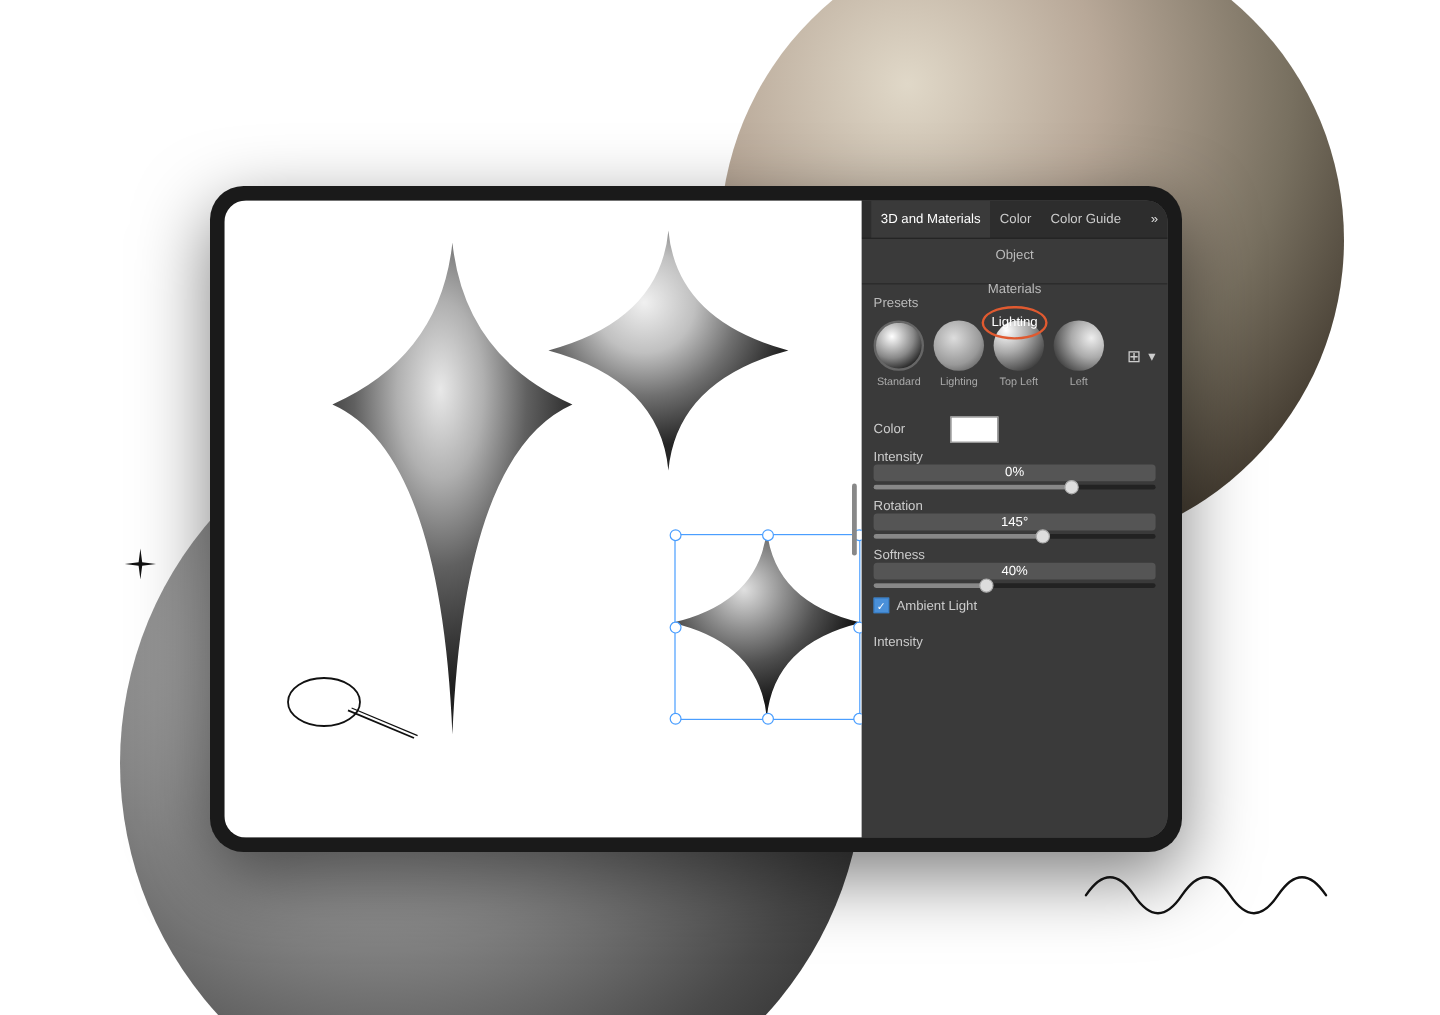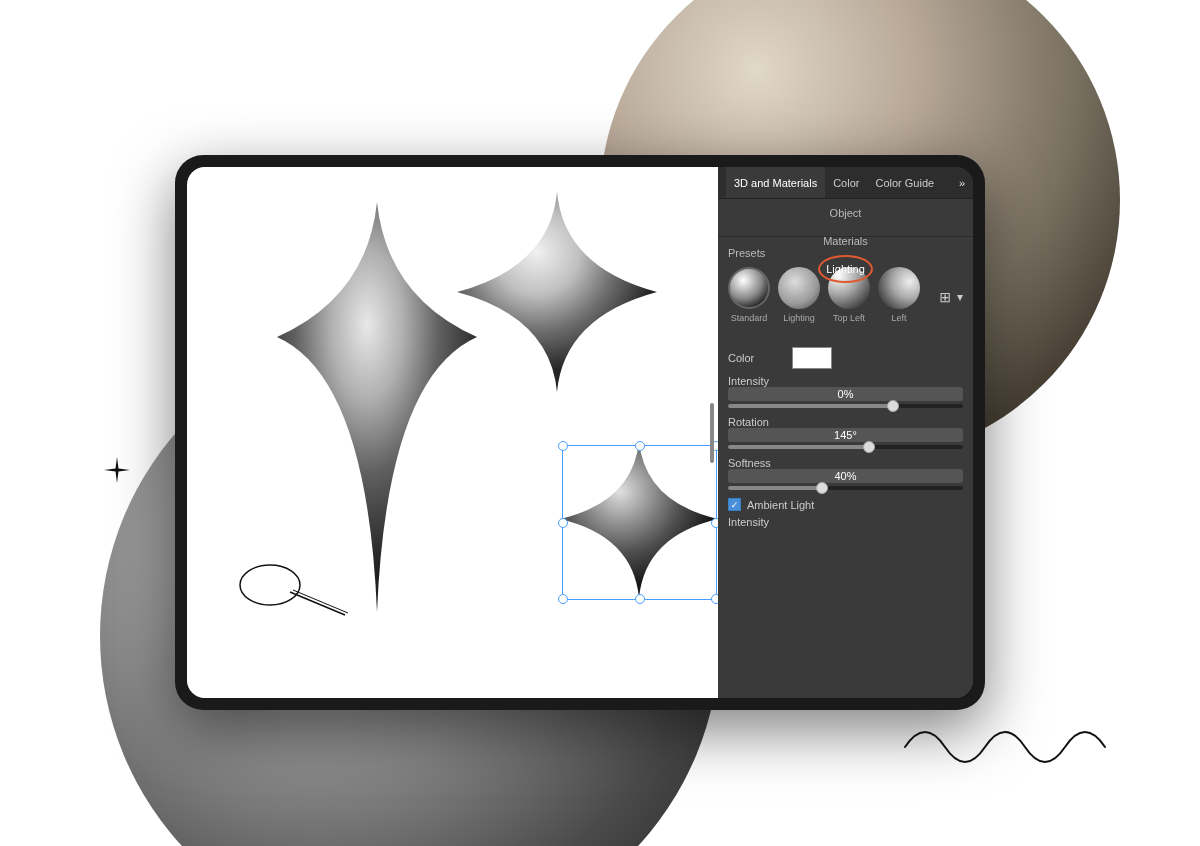--- a/index.html
+++ b/index.html
@@ -316,21 +316,21 @@
       background: #ddd;
       border-radius: 50%;
       border: 1px solid #aaa;
       cursor: pointer;
     }
 
     .checkbox-row {
       display: flex;
       align-items: center;
       gap: 6px;
-      margin-bottom: 5px;
+      margin-bottom: 18px;
     }
 
     .checkbox {
       width: 13px;
       height: 13px;
       background: #4a90d9;
       border: 1px solid #3a80c9;
       display: flex;
       align-items: center;
       justify-content: center;

